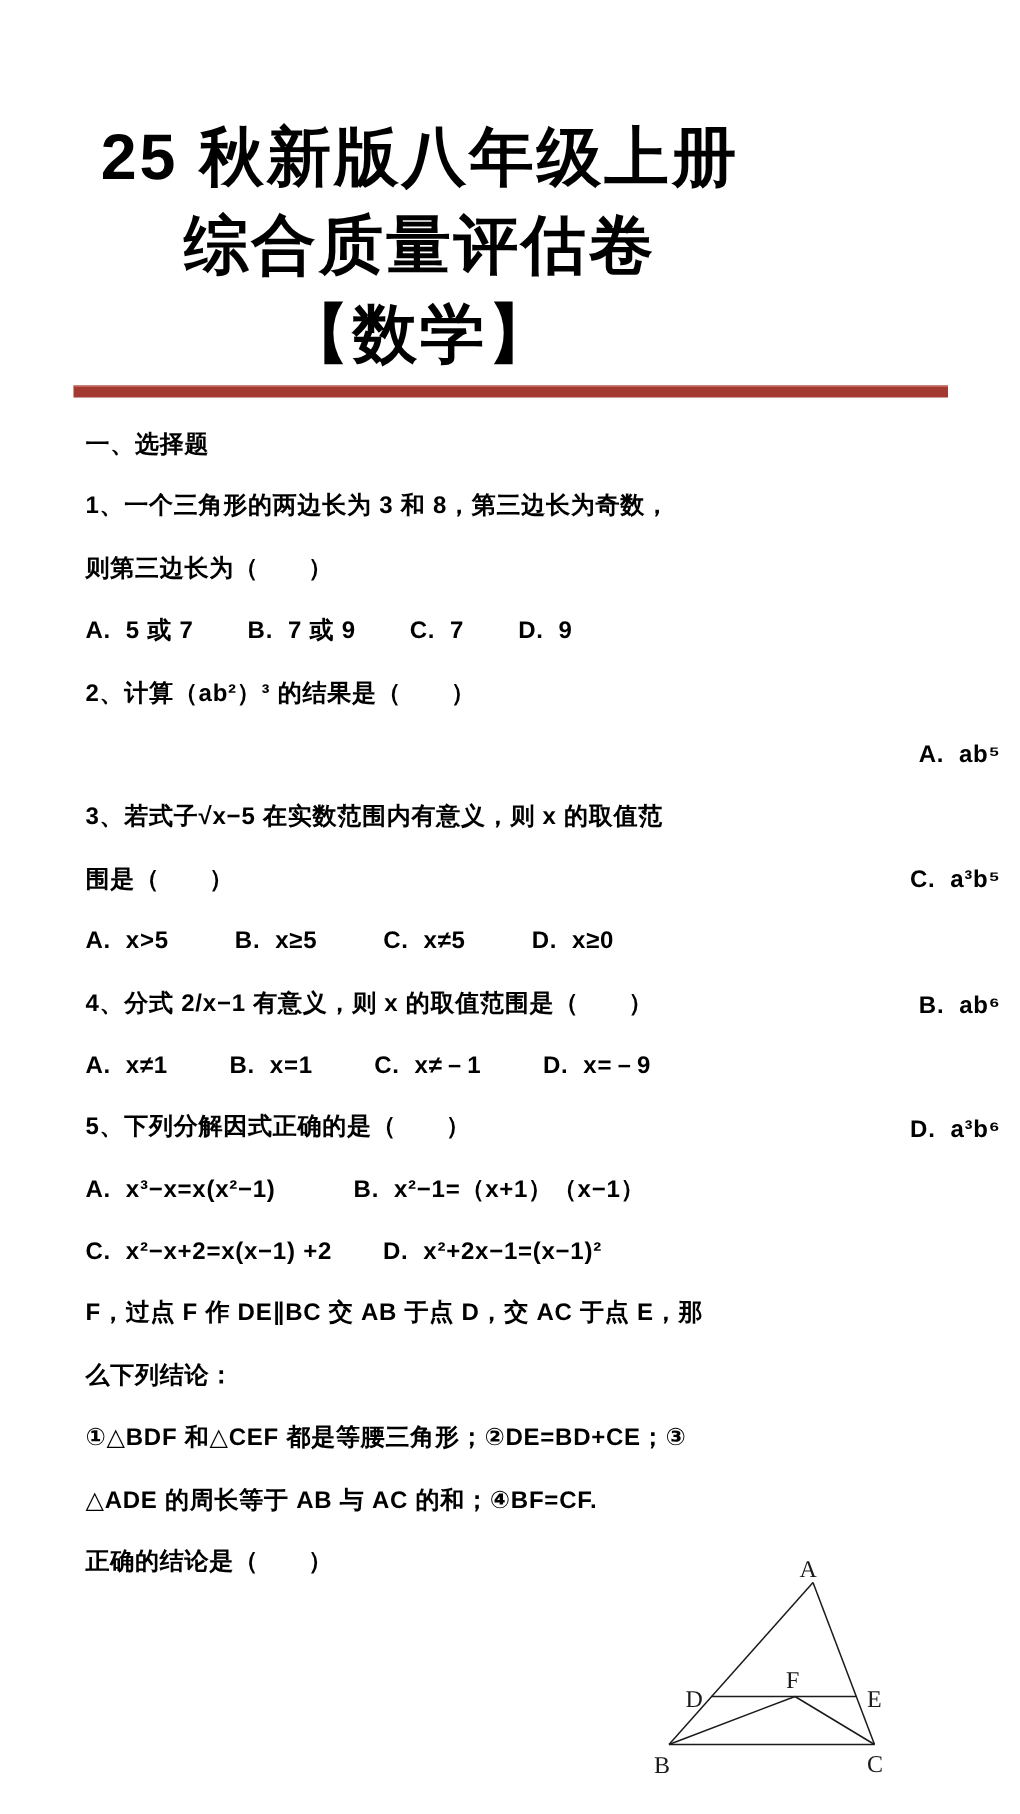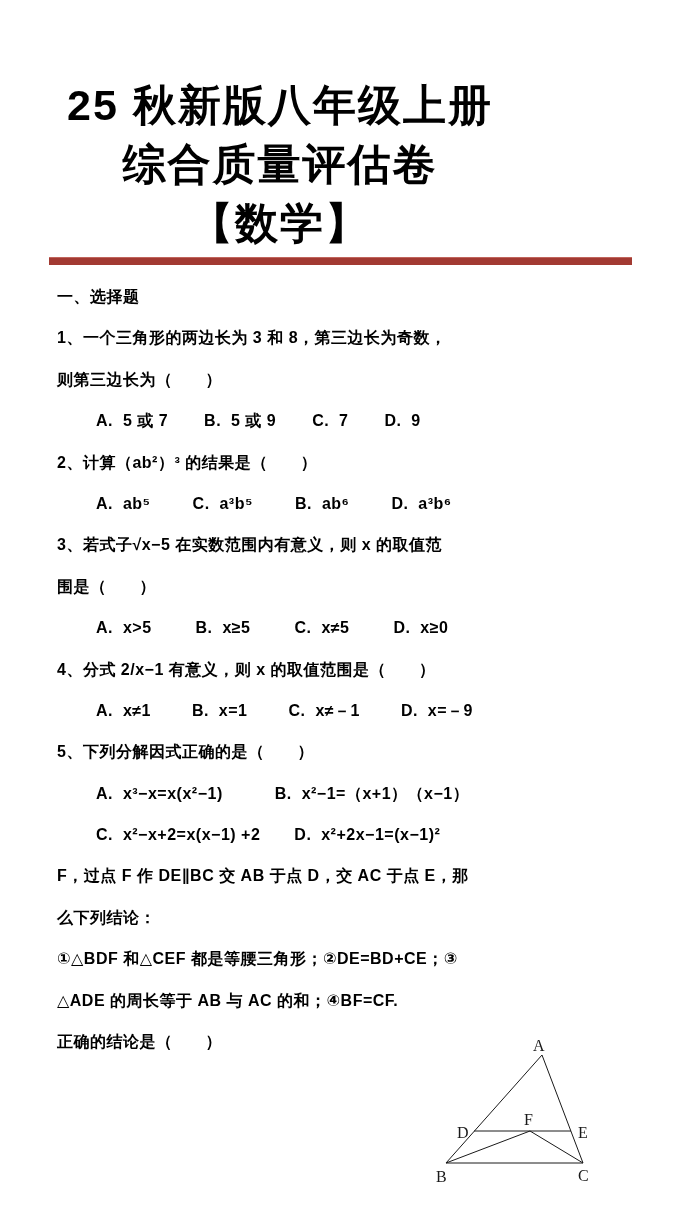--- a/index.html
+++ b/index.html
@@ -44,24 +44,24 @@
     width: 610px;
   }
   .line {
     font-size: 16px;
     font-weight: 700;
     line-height: 41.4px;
     height: 41.4px;
     white-space: pre;
     letter-spacing: 0.5px;
   }
-  .opts { display: flex; align-items: flex-end; margin-left: 39px; }
+  .opts { display: flex; align-items: flex-end; }
   .opts .opt { white-space: pre; }
   .g-q1 { gap: 36px; }
-  .g-q2 { gap: 42px; }
+  .g-q2 { gap: 42px; flex-direction: column; }
   .g-q3 { gap: 44px; }
   .g-q4 { gap: 41px; }
   .g-q5a { gap: 52px; }
   .g-q5b { gap: 34px; }
   
   .figure {
     position: absolute;
     left: 428px; top: 1037px;
     width: 195px; height: 158px;
   }
@@ -88,21 +88,21 @@
   <div class="divider"></div>
 
   <div class="content">
 
     <div class="line">一、选择题</div>
 
     <div class="line">1、一个三角形的两边长为 3 和 8，第三边长为奇数，</div>
     <div class="line">则第三边长为（　　）</div>
     <div class="line opts g-q1">
       <span class="opt">A.  5 或 7</span>
-      <span class="opt">B.  5 或 9</span>
+      <span class="opt">B.  7 或 9</span>
       <span class="opt">C.  7</span>
       <span class="opt">D.  9</span>
     </div>
 
     <div class="line">2、计算（ab²）³ 的结果是（　　）</div>
     <div class="line opts g-q2">
       <span class="opt">A.  ab⁵</span>
       <span class="opt">C.  a³b⁵</span>
       <span class="opt">B.  ab⁶</span>
       <span class="opt">D.  a³b⁶</span>

